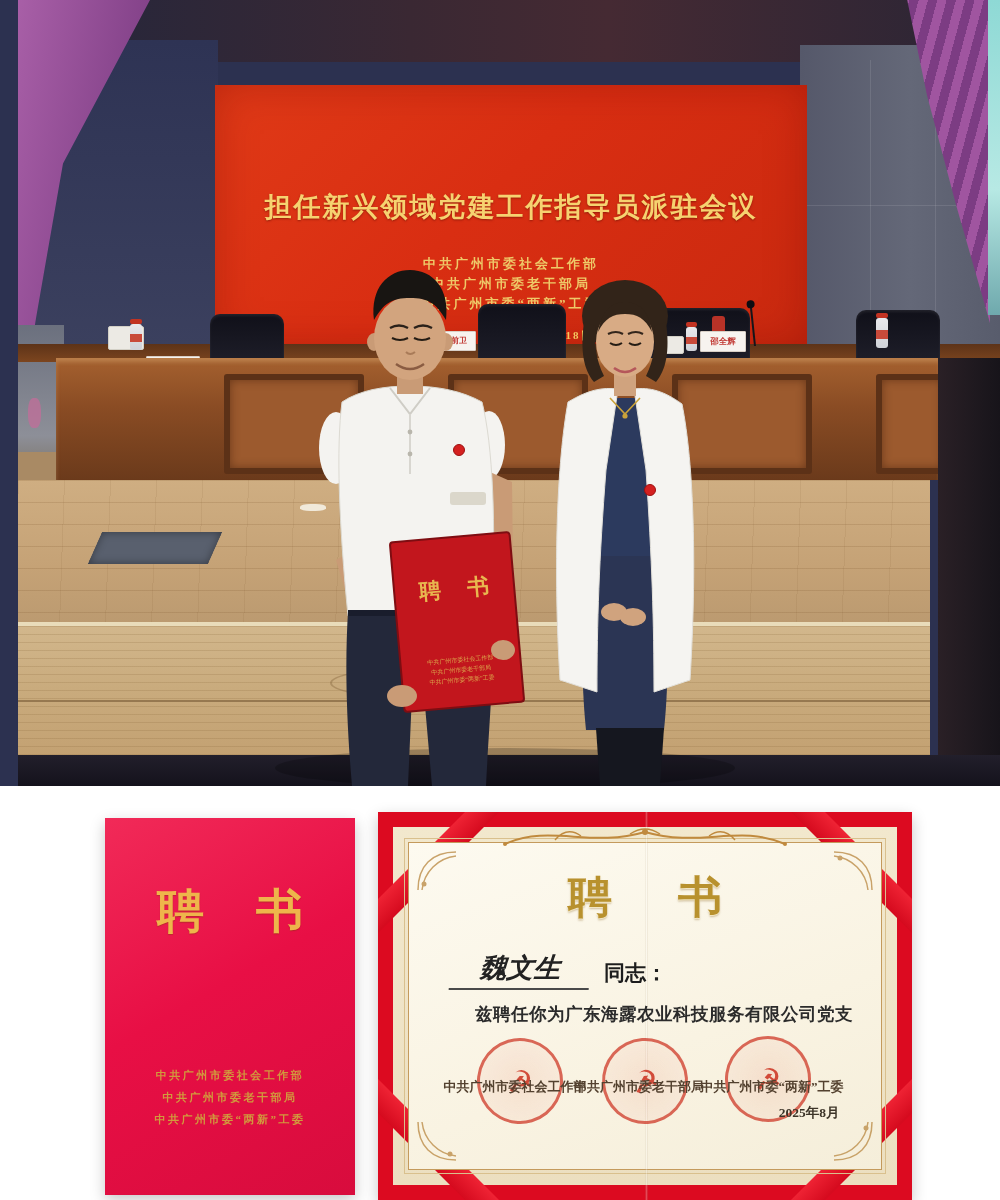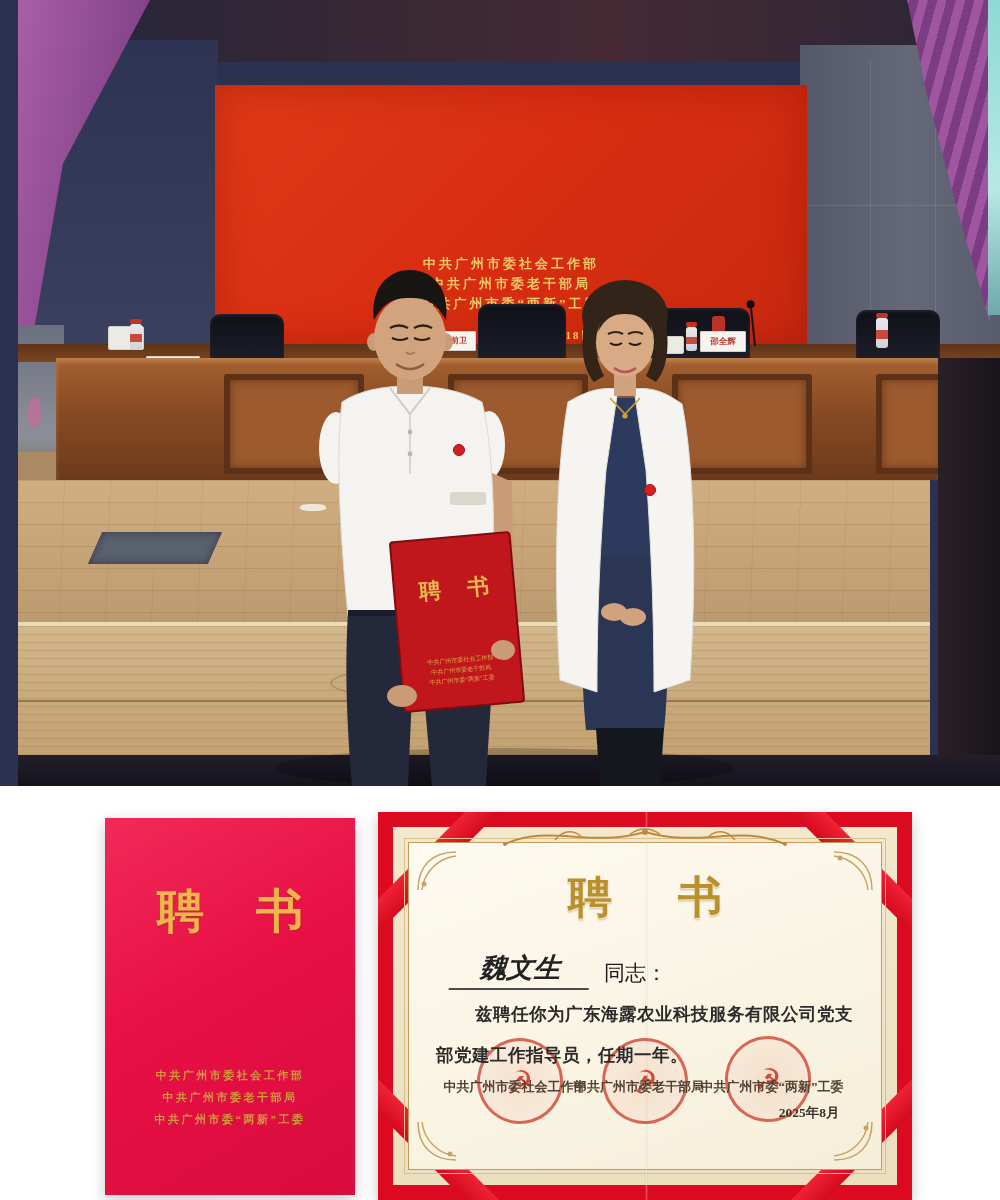--- a/index.html
+++ b/index.html
@@ -105,21 +105,21 @@
         background:linear-gradient(90deg,rgba(120,90,40,.10),rgba(255,255,255,.25),rgba(120,90,40,.12));}
   #cert-ornament{position:absolute;left:50%;top:6px;transform:translateX(-50%);z-index:5;}
   .corner-orn{position:absolute;width:46px;height:46px;z-index:5;opacity:.9;}
   #cert-title{position:absolute;left:0;top:56px;width:100%;display:flex;justify-content:center;gap:66px;
         font-family:"Liberation Serif","DejaVu Serif",serif;font-weight:bold;font-size:44px;color:#b8912e;
         text-shadow:0 1px 1px rgba(255,245,210,.8),0 2px 2px rgba(120,80,10,.35);z-index:6;}
   #cert-name-row{position:absolute;left:72px;top:138px;display:flex;align-items:flex-end;z-index:6;}
   #cert-name{display:inline-block;min-width:128px;text-align:center;border-bottom:2px solid #4a4a4a;
         font-family:"Liberation Serif","DejaVu Serif",serif;font-style:italic;font-weight:bold;font-size:27px;color:#222;
         transform:skewX(-4deg);padding:0 6px 2px;}
-  #cert-salutation{font-family:"Liberation Serif","DejaVu Serif",serif;font-weight:normal;font-size:21px;color:#1d1d1d;
+  #cert-salutation{font-family:"Liberation Serif","DejaVu Serif",serif;font-weight:bold;font-size:21px;color:#1d1d1d;
         margin-left:14px;padding-bottom:3px;}
   #cert-body{position:absolute;left:58px;top:182px;width:420px;z-index:6;
         font-family:"Liberation Serif","DejaVu Serif",serif;font-weight:bold;color:#2b2b2b;font-size:17.5px;
         line-height:41px;letter-spacing:.5px;}
   #cert-body .indent{padding-left:36px;white-space:nowrap;text-align:center;}
   #cert-body .line2{white-space:nowrap;}
   .seal{position:absolute;width:80px;height:80px;border:3px solid rgba(206,58,40,.75);border-radius:50%;z-index:5;
         display:flex;align-items:center;justify-content:center;color:rgba(203,48,30,.85);font-size:30px;
         background:radial-gradient(circle,rgba(230,90,70,.12),rgba(230,90,70,.03));}
   .seal span{transform:rotate(-8deg);}
@@ -141,20 +141,21 @@
     <div class="abs wall-seam-v" style="left:935px;"></div>
     <div class="abs wall-seam-h" style="top:205px;"></div>
     <div id="curtain-left" class="abs"></div>
     <div id="curtain-right" class="abs"></div>
     <div id="door-glow" class="abs"></div>
     <div id="aisle-left" class="abs"></div>
     <div id="aisle-floor" class="abs"></div>
     <div id="aisle-pink" class="abs"></div>
 
     <div id="led" class="abs">
+      <div class="abs led-title" style="top:104px;">担任新兴领域党建工作指导员派驻会议</div>
       <div class="abs led-org" style="top:170px;">中共广州市委社会工作部</div>
       <div class="abs led-org" style="top:190px;">中共广州市委老干部局</div>
       <div class="abs led-org" style="top:210px;">中共广州市委“两新”工委</div>
       <div id="led-date" class="abs">8月18日</div>
     </div>
 
     <div id="wood-band" class="abs"></div>
 
     <div class="abs chair" style="left:210px;top:314px;width:74px;height:46px;"></div>
     <div class="abs chair" style="left:478px;top:304px;width:88px;height:56px;"></div>
@@ -310,21 +311,20 @@
       <span>书</span>
     </div>
 
     <div id="cert-name-row">
       <span id="cert-name">魏文生</span>
       <span id="cert-salutation">同志：</span>
     </div>
 
     <div id="cert-body">
       <div class="indent">兹聘任你为广东海露农业科技服务有限公司党支</div>
-      <div class="line2">部党建工作指导员，任期一年。</div>
     </div>
 
     <div class="seal" style="left:99px;top:226px;transform:rotate(6deg);">
       <span>☭</span>
     </div>
     <div class="seal" style="left:224px;top:226px;transform:rotate(-4deg);">
       <span>☭</span>
     </div>
     <div class="seal" style="left:347px;top:224px;transform:rotate(8deg);">
       <span>☭</span>

